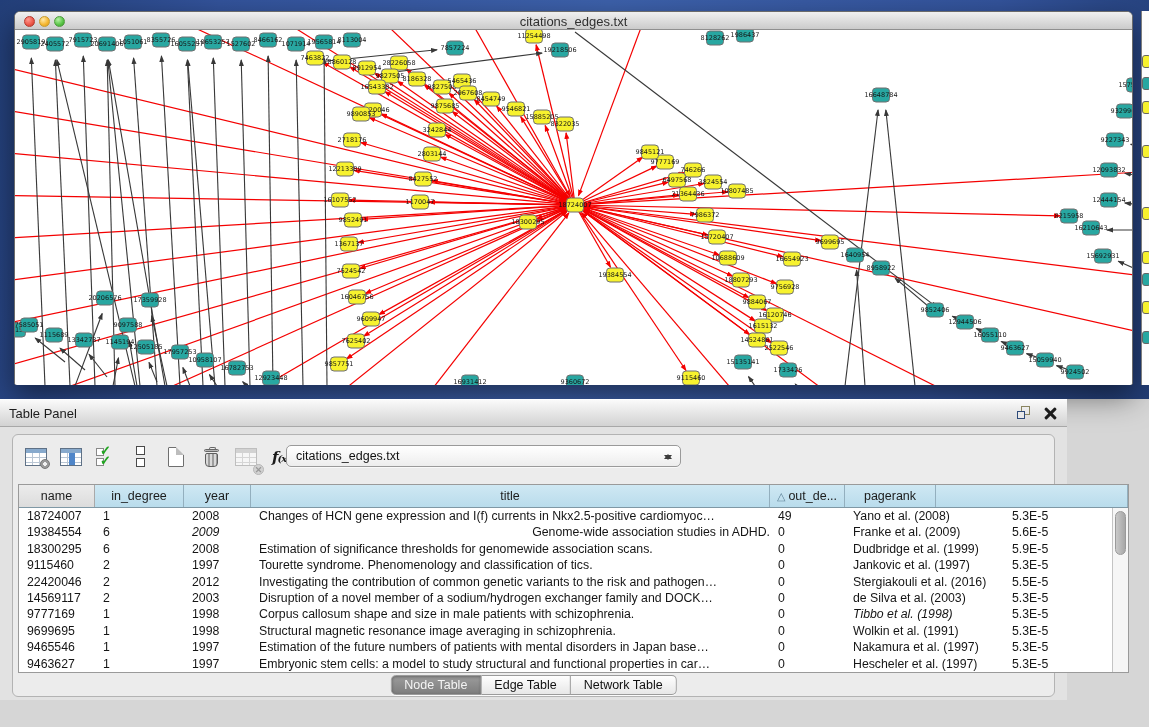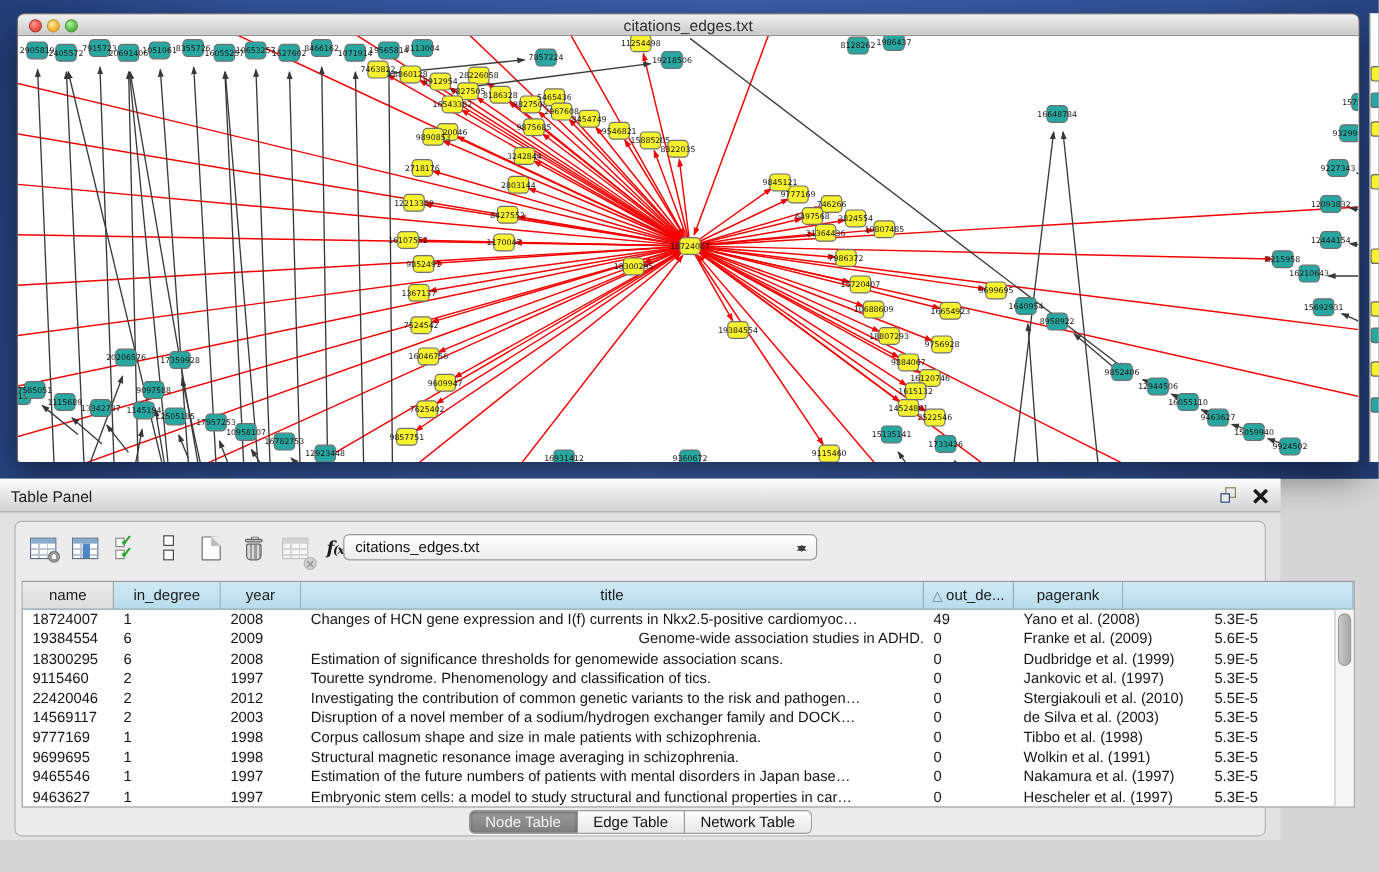--- a/index.html
+++ b/index.html
@@ -787,21 +787,21 @@
               <div class="td" style="width: 89px;">1</div>
               <div class="td" style="width: 67px;">2008</div>
               <div class="td" style="width: 519px;">Changes of HCN gene expression and I(f) currents in Nkx2.5-positive cardiomyoc…</div>
               <div class="td" style="width: 75px;">49</div>
               <div class="td" style="width: 159px;">Yano et al. (2008)</div>
               <div class="td" style="width: 91px;">5.3E-5</div>
             </div>
             <div class="tr">
               <div class="td" style="width: 76px;">19384554</div>
               <div class="td" style="width: 89px;">6</div>
-              <div class="td" style="width: 67px;">2009</div>
+              <div class="td" style="width: 67px; font-style: italic;">2009</div>
               <div class="td" style="width: 519px; text-align: right;">Genome-wide association studies in ADHD.</div>
               <div class="td" style="width: 75px;">0</div>
               <div class="td" style="width: 159px;">Franke et al. (2009)</div>
               <div class="td" style="width: 91px;">5.6E-5</div>
             </div>
             <div class="tr">
               <div class="td" style="width: 76px;">18300295</div>
               <div class="td" style="width: 89px;">6</div>
               <div class="td" style="width: 67px;">2008</div>
               <div class="td" style="width: 519px;">Estimation of significance thresholds for genomewide association scans.</div>
@@ -817,39 +817,39 @@
               <div class="td" style="width: 75px;">0</div>
               <div class="td" style="width: 159px;">Jankovic et al. (1997)</div>
               <div class="td" style="width: 91px;">5.3E-5</div>
             </div>
             <div class="tr">
               <div class="td" style="width: 76px;">22420046</div>
               <div class="td" style="width: 89px;">2</div>
               <div class="td" style="width: 67px;">2012</div>
               <div class="td" style="width: 519px;">Investigating the contribution of common genetic variants to the risk and pathogen…</div>
               <div class="td" style="width: 75px;">0</div>
-              <div class="td" style="width: 159px;">Stergiakouli et al. (2010)</div>
+              <div class="td" style="width: 159px;">Stergiakouli et al. (2016)</div>
               <div class="td" style="width: 91px;">5.5E-5</div>
             </div>
             <div class="tr">
               <div class="td" style="width: 76px;">14569117</div>
               <div class="td" style="width: 89px;">2</div>
               <div class="td" style="width: 67px;">2003</div>
               <div class="td" style="width: 519px;">Disruption of a novel member of a sodium/hydrogen exchanger family and DOCK…</div>
               <div class="td" style="width: 75px;">0</div>
               <div class="td" style="width: 159px;">de Silva et al. (2003)</div>
               <div class="td" style="width: 91px;">5.3E-5</div>
             </div>
             <div class="tr">
               <div class="td" style="width: 76px;">9777169</div>
               <div class="td" style="width: 89px;">1</div>
               <div class="td" style="width: 67px;">1998</div>
               <div class="td" style="width: 519px;">Corpus callosum shape and size in male patients with schizophrenia.</div>
               <div class="td" style="width: 75px;">0</div>
-              <div class="td" style="width: 159px;">Tibbo et al. (1998)</div>
+              <div class="td" style="width: 159px; font-style: italic;">Tibbo et al. (1998)</div>
               <div class="td" style="width: 91px;">5.3E-5</div>
             </div>
             <div class="tr">
               <div class="td" style="width: 76px;">9699695</div>
               <div class="td" style="width: 89px;">1</div>
               <div class="td" style="width: 67px;">1998</div>
               <div class="td" style="width: 519px;">Structural magnetic resonance image averaging in schizophrenia.</div>
               <div class="td" style="width: 75px;">0</div>
               <div class="td" style="width: 159px;">Wolkin et al. (1991)</div>
               <div class="td" style="width: 91px;">5.3E-5</div>

